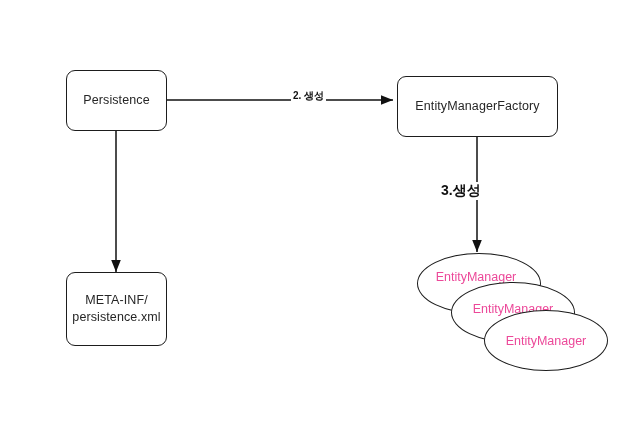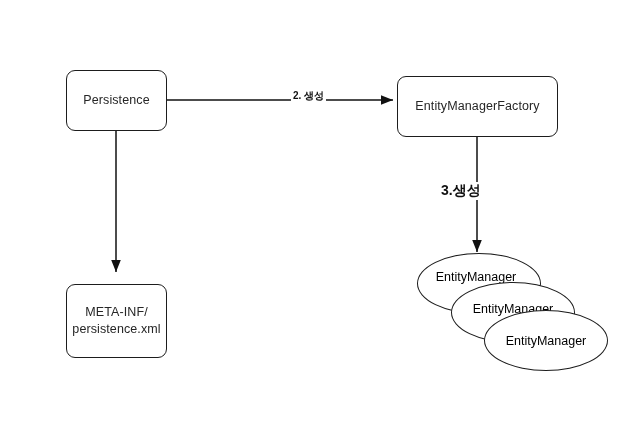--- a/index.html
+++ b/index.html
@@ -52,21 +52,21 @@
   #node-emf {
     left: 397px;
     top: 70px;
     width: 161px;
     height: 61px;
     font-size: 12.5px;
     margin-top: 6px;
   }
   #node-persistence-xml {
     left: 66px;
-    top: 284px;
+    top: 272px;
     width: 101px;
     height: 74px;
   }
   .node-box .node-label {
     display: block;
     white-space: pre-line;
   }
   .edge-label {
     position: absolute;
     font-size: 13.5px;
@@ -98,21 +98,21 @@
   .em-ellipse {
     position: absolute;
     box-sizing: border-box;
     border: 1.4px solid #1d1d1d;
     border-radius: 50%;
     background: #ffffff;
     display: flex;
     align-items: center;
     justify-content: center;
     font-size: 12.5px;
-    color: #000000;
+    color: #ec4899;
     overflow: hidden;
     white-space: nowrap;
   }
   #em-ellipse-back {
     left: 417px;
     top: 253px;
     width: 124px;
     height: 61px;
     z-index: 1;
   }

